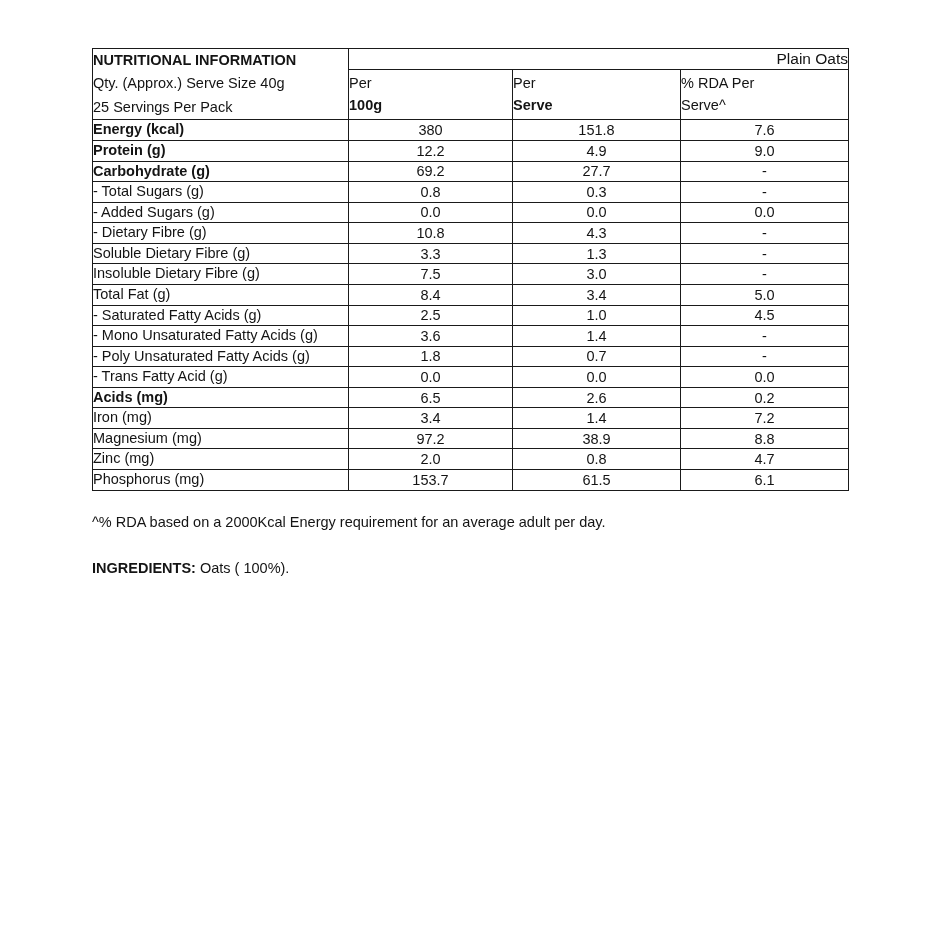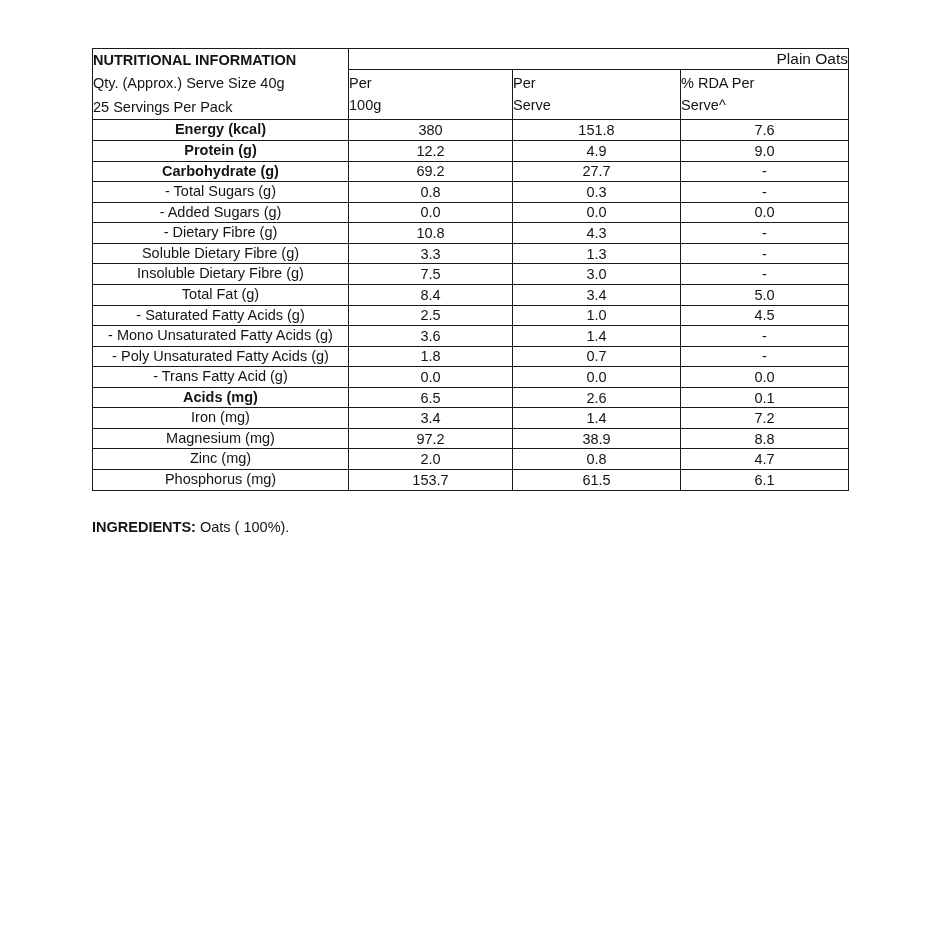--- a/index.html
+++ b/index.html
@@ -34,21 +34,21 @@
   
   col.c-label { width: 256px; }
   col.c-100g  { width: 164px; }
   col.c-serve { width: 168px; }
   col.c-rda   { width: 168px; }
 
   .lbl {
     padding: 5px 8px 5px 10px;
     font-size: 14.5px;
     line-height: 1.35;
-    text-align: center;
+    text-align: left;
   }
   .val {
     text-align: center;
     font-size: 14.5px;
     padding: 5px 4px;
   }
   .hdr-title {
     text-align: right;
     font-size: 15.5px;
     padding: 10px 4px 9px 4px;
@@ -58,21 +58,21 @@
     font-size: 14.5px;
     padding: 9px 4px 10px 4px;
     line-height: 1.5;
   }
   .nohead-left {
     padding: 8px 8px 8px 10px;
     font-size: 14.5px;
     line-height: 1.62;
   }
   .strongish { font-weight: bold; }
-  .semi { font-weight: normal; }
+  .semi { font-weight: bold; }
   .indent2 { padding-left: 28px; }
 
   .note {
     margin-top: 21px;
     font-size: 14.5px;
     line-height: 1.4;
   }
   .ingredients {
     margin-top: 28px;
     font-size: 14.5px;
@@ -195,21 +195,21 @@
         <tr>
           <td class="lbl">- Trans Fatty Acid (g)</td>
           <td class="val">0.0</td>
           <td class="val">0.0</td>
           <td class="val">0.0</td>
         </tr>
         <tr>
           <td class="lbl strongish">Acids (mg)</td>
           <td class="val">6.5</td>
           <td class="val">2.6</td>
-          <td class="val">0.1</td>
+          <td class="val">0.2</td>
         </tr>
         <tr>
           <td class="lbl">Iron (mg)</td>
           <td class="val">3.4</td>
           <td class="val">1.4</td>
           <td class="val">7.2</td>
         </tr>
         <tr>
           <td class="lbl">Magnesium (mg)</td>
           <td class="val">97.2</td>
@@ -224,19 +224,20 @@
         </tr>
         <tr>
           <td class="lbl">Phosphorus (mg)</td>
           <td class="val">153.7</td>
           <td class="val">61.5</td>
           <td class="val">6.1</td>
         </tr>
       </tbody>
   </table>
 
+  <div class="note">^% RDA based on a 2000Kcal Energy requirement for an average adult per day.</div>
 
   <div class="ingredients">
     <span class="ing-head">INGREDIENTS:</span><span> Oats ( 100%).</span>
   </div>
 
 
 </div>
 
 </body></html>

